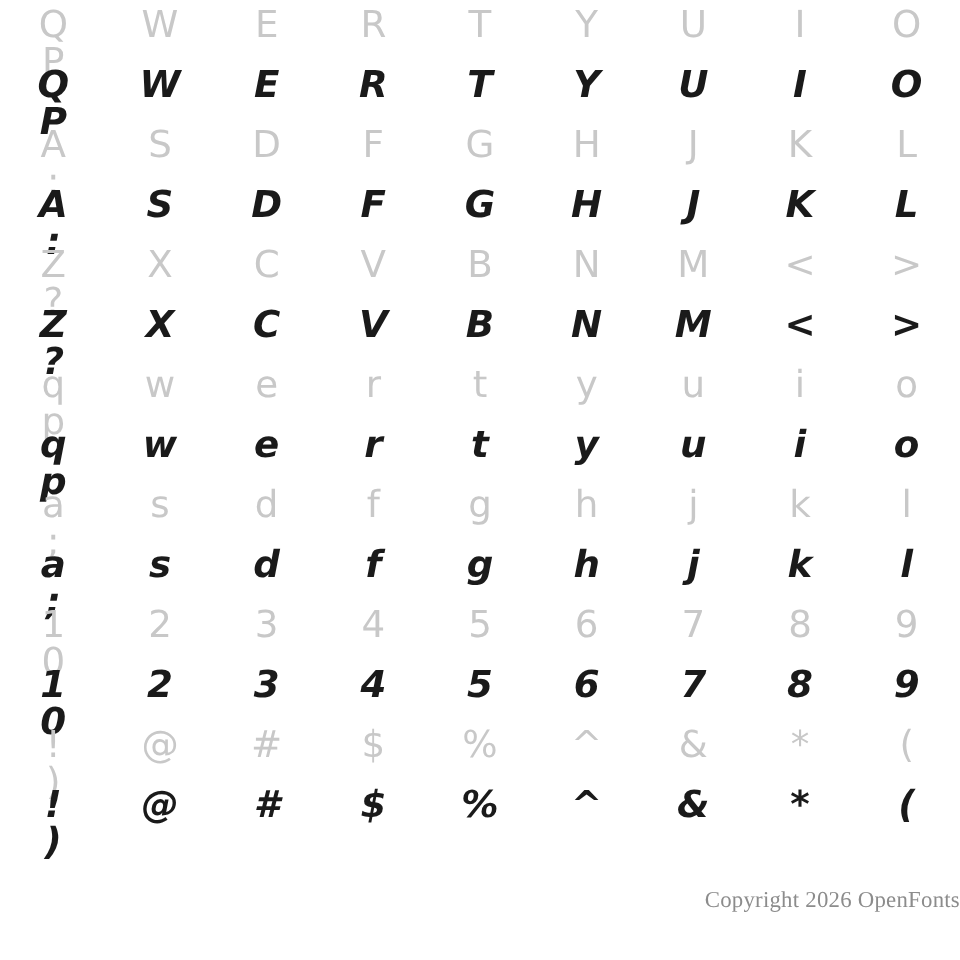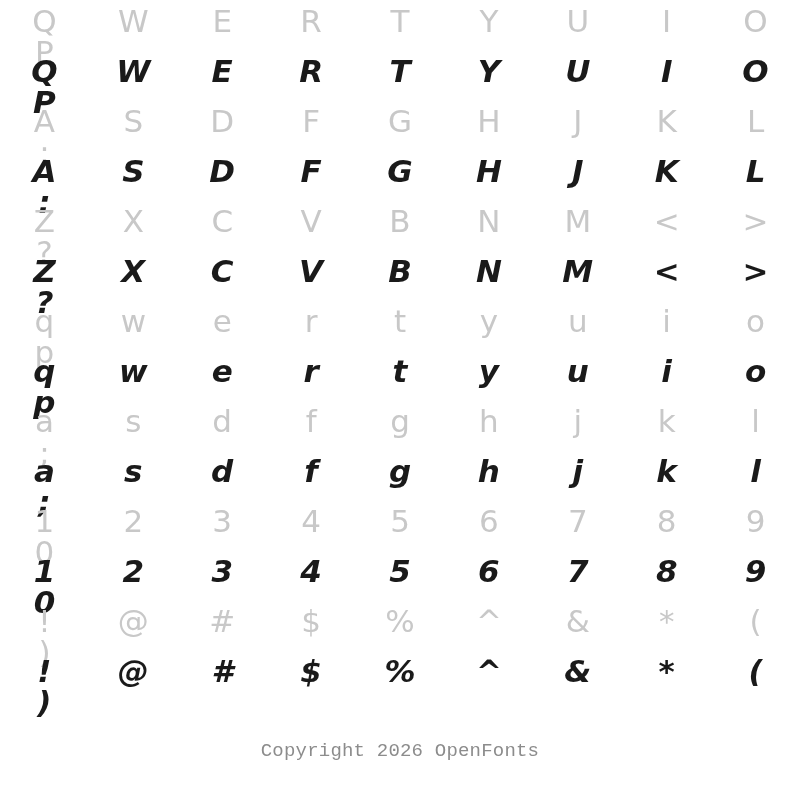--- a/index.html
+++ b/index.html
@@ -42,24 +42,24 @@
     font-weight: 700;
     font-style: italic;
     font-size: 31px;
     font-family: "DejaVu Sans", sans-serif;
   }
   .footer {
     position: absolute;
     left: 0;
     right: 0;
     bottom: 38px;
-    text-align: center;
+    text-align: right;
     color: #8c8c8c;
     font-size: 19px;
-    font-family: Liberation Mono, monospace;
+    font-family: Liberation Serif, serif;
     letter-spacing: 0.2px;
   }
   .spacer-top { height: 6px; }
 </style>
 </head>
 <body>
 
 <div class="specimen">
   <div class="spacer-top"></div>
   <div id="rows-container">

